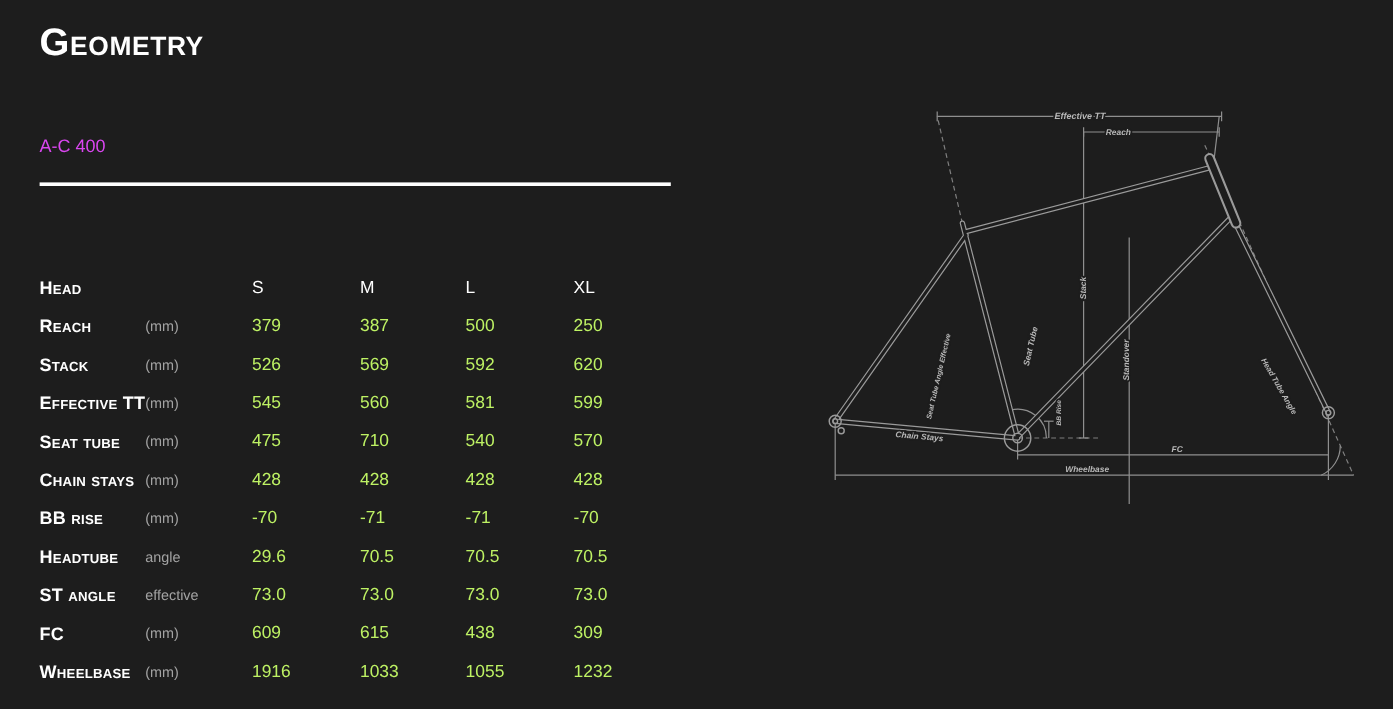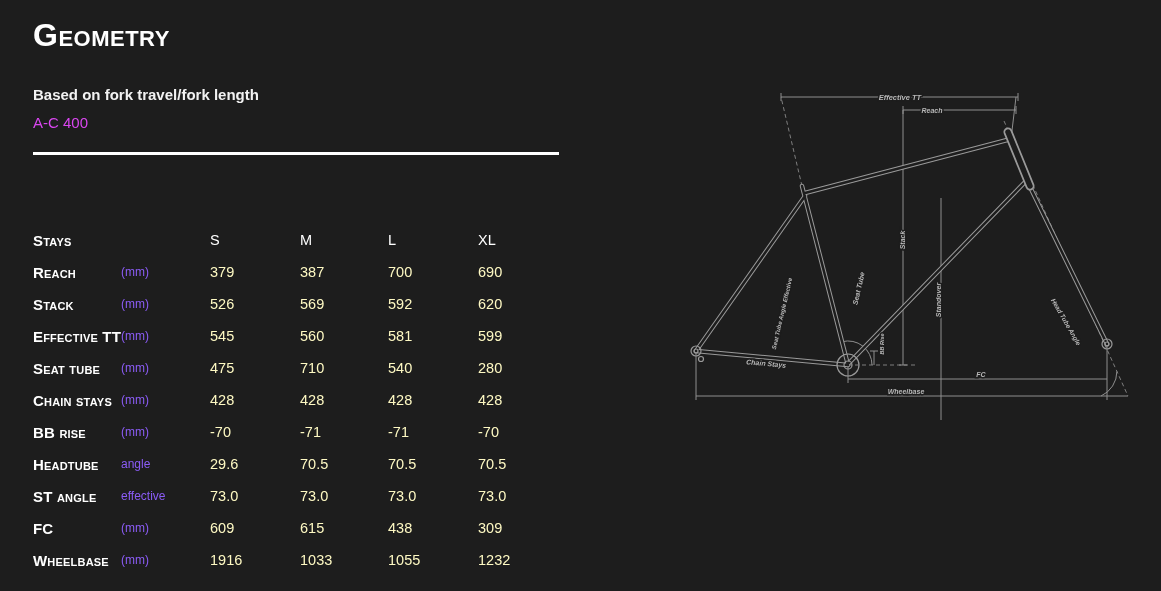--- a/index.html
+++ b/index.html
@@ -7,54 +7,53 @@
         font-family:"Liberation Sans",sans-serif;color:#fff;}
   .title{position:absolute;left:33px;top:18px;margin:0;font-size:32px;line-height:1.1;
          font-weight:bold;font-variant:small-caps;letter-spacing:.5px;color:#fff;}
   .subtitle{position:absolute;left:33px;top:86px;margin:0;font-size:15px;font-weight:bold;color:#f2f2f2;}
   .note{position:absolute;left:33px;top:114px;margin:0;font-size:15px;color:#d946ef;}
   .divider{position:absolute;left:33px;top:152px;width:526px;height:3px;background:#fff;}
   .geo-table{position:absolute;left:33px;top:224px;width:560px;}
   .trow{display:grid;grid-template-columns:88px 89px 90px 88px 90px 70px;height:32px;align-items:center;}
   .cell{white-space:nowrap;}
   .lbl{font-variant:small-caps;font-weight:bold;font-size:15px;color:#fff;letter-spacing:.2px;}
-  .unit{font-size:12px;color:#8b5cf6;}
-  .val{font-size:14.5px;color:#fef9c3;}
+  .unit{font-size:12px;color:#a3a3a3;}
+  .val{font-size:14.5px;color:#bef264;}
   .hdr .val{color:#fff;}
   .diagram{position:absolute;left:678px;top:82px;width:470px;height:355px;}
   .dimtext{font-family:"Liberation Sans",sans-serif;font-style:italic;font-weight:bold;
            fill:#b8b8b8;paint-order:stroke;stroke:#1d1d1d;stroke-width:3px;}
 </style>
 </head>
 <body>
 
 <div class="page">
 
   <h1 class="title">Geometry</h1>
-  <p class="subtitle">Based on fork travel/fork length</p>
   <p class="note">A-C 400</p>
   <div class="divider"></div>
 
   <div class="geo-table">
     <div class="trow hdr">
-      <div class="cell lbl">Stays</div>
+      <div class="cell lbl">Head</div>
       <div class="cell unit"></div>
       <div class="cell val">S</div>
       <div class="cell val">M</div>
       <div class="cell val">L</div>
       <div class="cell val">XL</div>
     </div>
 
     <div class="trow">
       <div class="cell lbl">Reach</div>
       <div class="cell unit">(mm)</div>
       <div class="cell val">379</div>
       <div class="cell val">387</div>
-      <div class="cell val">700</div>
-      <div class="cell val">690</div>
+      <div class="cell val">500</div>
+      <div class="cell val">250</div>
     </div>
     <div class="trow">
       <div class="cell lbl">Stack</div>
       <div class="cell unit">(mm)</div>
       <div class="cell val">526</div>
       <div class="cell val">569</div>
       <div class="cell val">592</div>
       <div class="cell val">620</div>
     </div>
     <div class="trow">
@@ -64,21 +63,21 @@
       <div class="cell val">560</div>
       <div class="cell val">581</div>
       <div class="cell val">599</div>
     </div>
     <div class="trow">
       <div class="cell lbl">Seat tube</div>
       <div class="cell unit">(mm)</div>
       <div class="cell val">475</div>
       <div class="cell val">710</div>
       <div class="cell val">540</div>
-      <div class="cell val">280</div>
+      <div class="cell val">570</div>
     </div>
     <div class="trow">
       <div class="cell lbl">Chain stays</div>
       <div class="cell unit">(mm)</div>
       <div class="cell val">428</div>
       <div class="cell val">428</div>
       <div class="cell val">428</div>
       <div class="cell val">428</div>
     </div>
     <div class="trow">

